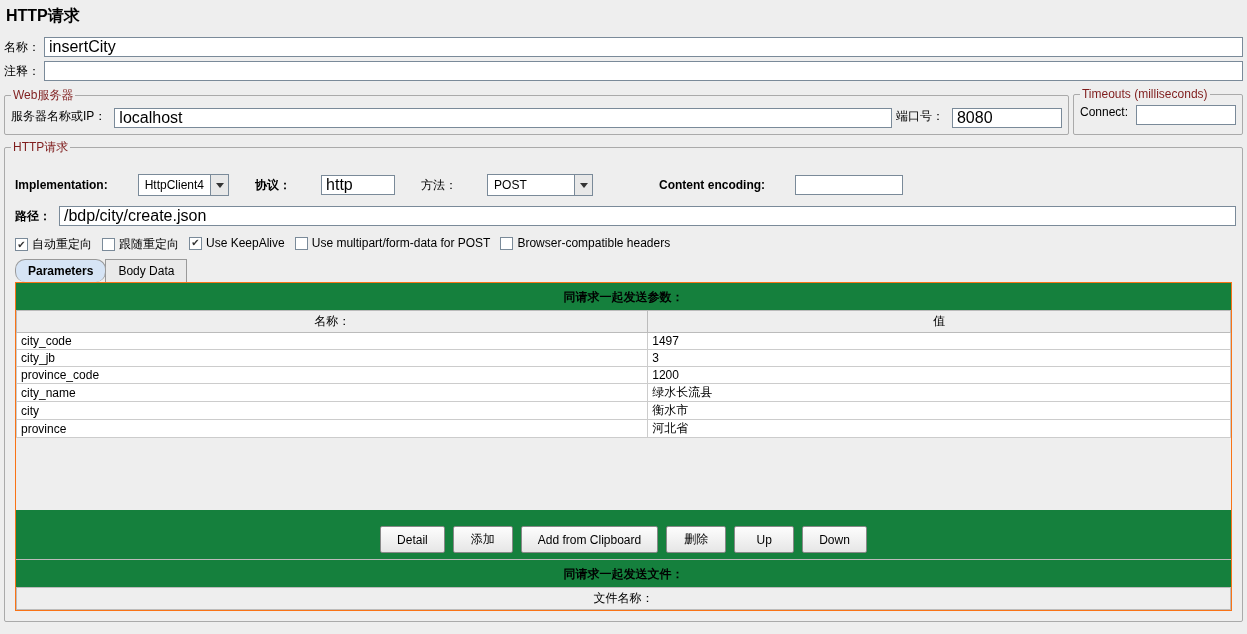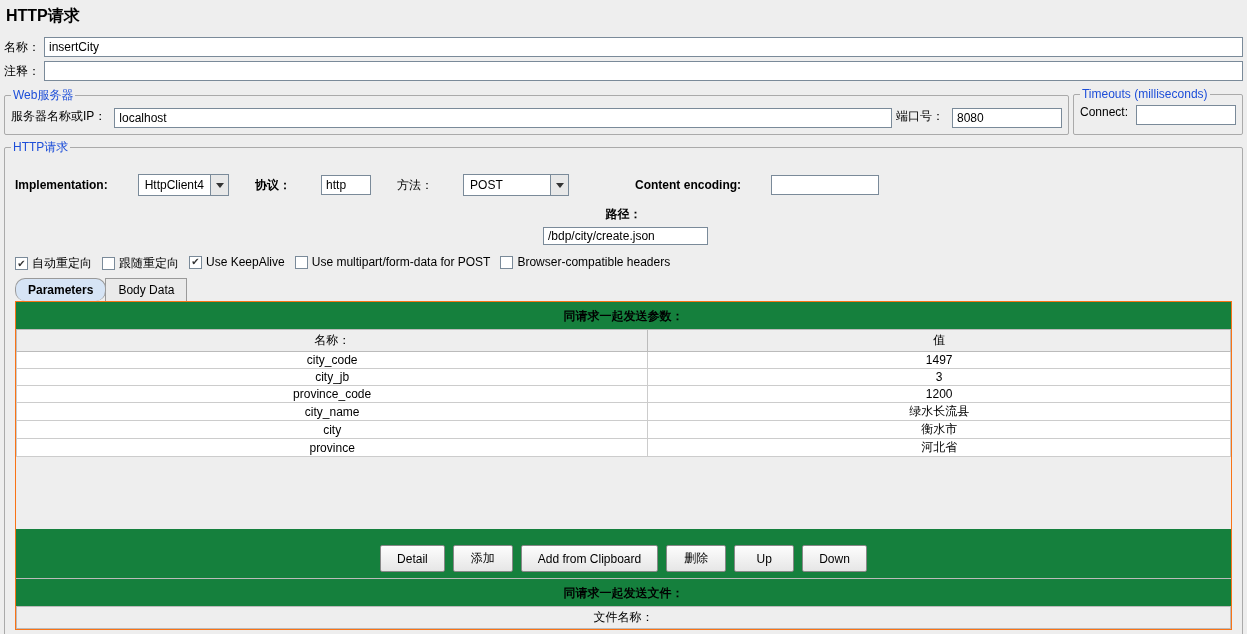--- a/index.html
+++ b/index.html
@@ -28,36 +28,36 @@
   .field-label {
     font-size: 12px;
     padding-right: 4px;
     white-space: nowrap;
   }
   input[type="text"] {
     border: 1px solid #7a8a99;
     background: #fff;
     height: 20px;
     padding: 1px 4px;
-    font-size: 12px;
+    font-size: 16px;
     font-family: inherit;
   }
   .name-input { flex: 1; }
   .comment-input { flex: 1; background:#eeeeee; border:1px solid #bdbdbd;}
   fieldset {
     border: 1px solid #aaa;
     border-radius: 2px;
     margin: 4px 0 0 0;
     padding: 4px 6px 6px 6px;
     background: #eeeeee;
   }
   legend {
     font-size: 12px;
     padding: 0 2px;
-    color: #1d4ed8;
+    color: #7f1d1d;
   }
   .top-row {
     display: flex;
     gap: 4px;
   }
   .top-row fieldset { flex-shrink: 0; }
   .web-server { flex: 1; }
   .timeouts { width: 162px; }
   .web-server-row { display: flex; align-items: flex-start; gap: 4px;}
   .server-input { flex: 1; }
@@ -91,23 +91,23 @@
     display:flex;
     align-items:center;
     justify-content:center;
   }
   .chevron {
     width:0;height:0;
     border-left:4px solid transparent;
     border-right:4px solid transparent;
     border-top:5px solid #333;
   }
-  .small-input { width: 50px;}
+  .small-input { width: 74px;}
   .enc-input { width: 108px; }
-  .path-row { display:flex; align-items:center; gap:4px; padding: 0 0 6px 4px; flex-direction: column;}
+  .path-row { display:flex; align-items:center; gap:4px; padding: 0 0 6px 4px;}
   .path-input { flex:1; max-width: 1180px;}
   .chk-row { display:flex; align-items:flex-start; gap:10px; padding: 4px 0 6px 4px; flex-wrap:wrap;}
   .chk { display:flex; align-items:center; gap:4px; font-size:12px;}
   .chk-box {
     width:13px;height:13px;border:1px solid #7a8a99;background:#fff;
     display:flex;align-items:center;justify-content:center;
   }
   .chk-box.checked::after{
     content:"✔"; font-size:10px; line-height:1; color:#333;
   }
@@ -154,21 +154,21 @@
     background:#eeeeee;
     border:1px solid #bbb;
     padding:2px 4px;
     font-weight:normal;
     text-align:center;
   }
   table.params td {
     border:1px solid #ccc;
     padding:0 4px;
     height:17px;
-    text-align:center;
+    text-align:left;
     background:#fff;
   }
   .table-area {
     height:200px;
     overflow:hidden;
     background:#eeeeee;
   }
   .btn-row {
     display:flex;
     justify-content:center;

